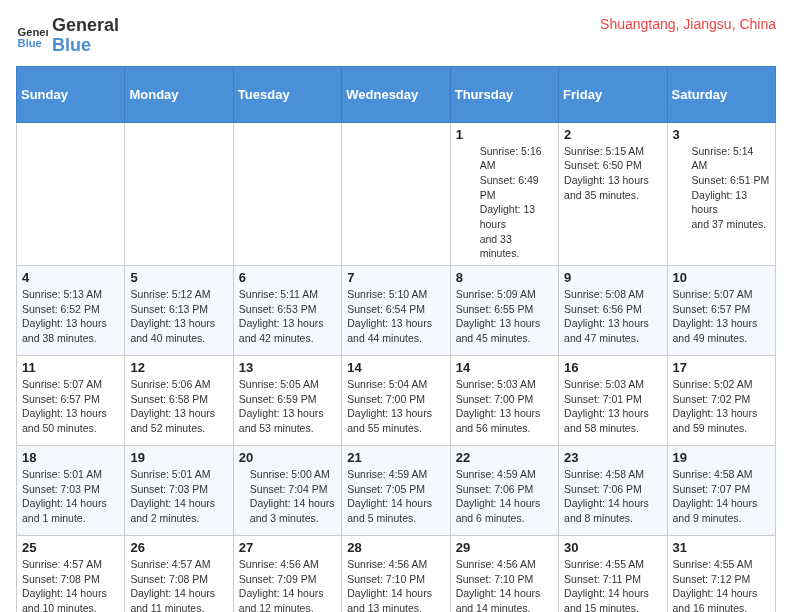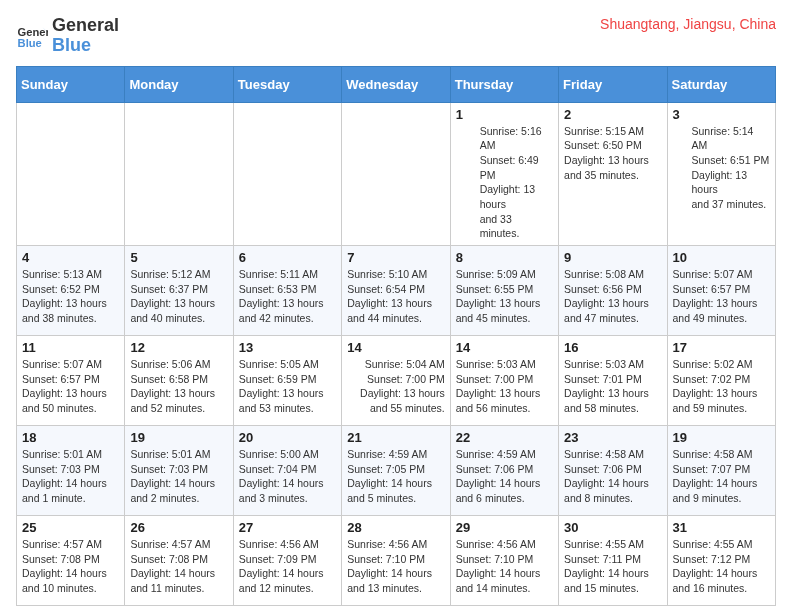--- a/index.html
+++ b/index.html
@@ -47,21 +47,21 @@
       color: #ef4444;
     }
     table {
       width: 100%;
       border-collapse: collapse;
       font-size: 11px;
     }
     thead tr th {
       background: #4a90d9;
       color: #fff;
-      padding: 10px 4px;
+      padding: 20px 4px;
       text-align: left;
       font-size: 13px;
       font-weight: bold;
       border: 1px solid #3a7fc1;
     }
     tbody tr td {
       border: 1px solid #ccc;
       vertical-align: top;
       padding: 4px 5px;
       width: 14.28%;
@@ -153,21 +153,21 @@
         <td>
           <div class="day-number">4</div>
           <div class="day-info" style="white-space: pre-line;">Sunrise: 5:13 AM
 Sunset: 6:52 PM
 Daylight: 13 hours
 and 38 minutes.</div>
         </td>
         <td>
           <div class="day-number">5</div>
           <div class="day-info" style="white-space: pre-line;">Sunrise: 5:12 AM
-Sunset: 6:37 PM
+Sunset: 6:13 PM
 Daylight: 13 hours
 and 40 minutes.</div>
         </td>
         <td>
           <div class="day-number">6</div>
           <div class="day-info" style="white-space: pre-line;">Sunrise: 5:11 AM
 Sunset: 6:53 PM
 Daylight: 13 hours
 and 42 minutes.</div>
         </td>
@@ -217,21 +217,21 @@
         </td>
         <td>
           <div class="day-number">13</div>
           <div class="day-info" style="white-space: pre-line;">Sunrise: 5:05 AM
 Sunset: 6:59 PM
 Daylight: 13 hours
 and 53 minutes.</div>
         </td>
         <td>
           <div class="day-number">14</div>
-          <div class="day-info" style="white-space: pre-line; text-align: right;">Sunrise: 5:04 AM
+          <div class="day-info" style="white-space: pre-line;">Sunrise: 5:04 AM
 Sunset: 7:00 PM
 Daylight: 13 hours
 and 55 minutes.</div>
         </td>
         <td>
           <div class="day-number">14</div>
           <div class="day-info" style="white-space: pre-line;">Sunrise: 5:03 AM
 Sunset: 7:00 PM
 Daylight: 13 hours
 and 56 minutes.</div>
@@ -261,21 +261,21 @@
         </td>
         <td>
           <div class="day-number">19</div>
           <div class="day-info" style="white-space: pre-line;">Sunrise: 5:01 AM
 Sunset: 7:03 PM
 Daylight: 14 hours
 and 2 minutes.</div>
         </td>
         <td>
           <div class="day-number">20</div>
-          <div class="day-info" style="white-space: pre-line;">Sunrise: 5:00 AM
+          <div class="day-info" style="white-space: pre-line; margin-left: 11px;">Sunrise: 5:00 AM
 Sunset: 7:04 PM
 Daylight: 14 hours
 and 3 minutes.</div>
         </td>
         <td>
           <div class="day-number">21</div>
           <div class="day-info" style="white-space: pre-line;">Sunrise: 4:59 AM
 Sunset: 7:05 PM
 Daylight: 14 hours
 and 5 minutes.</div>

